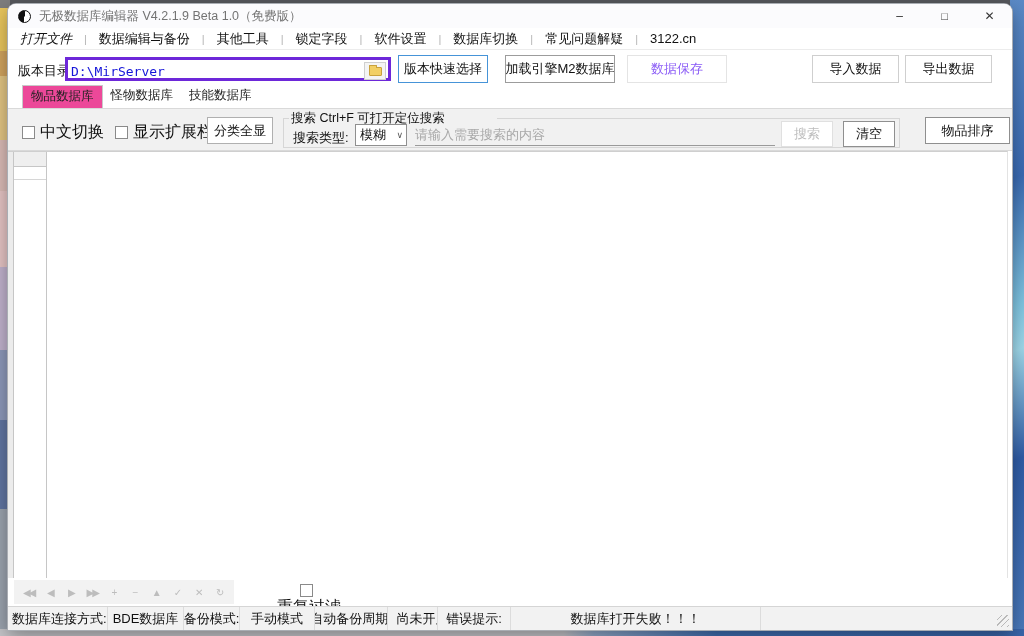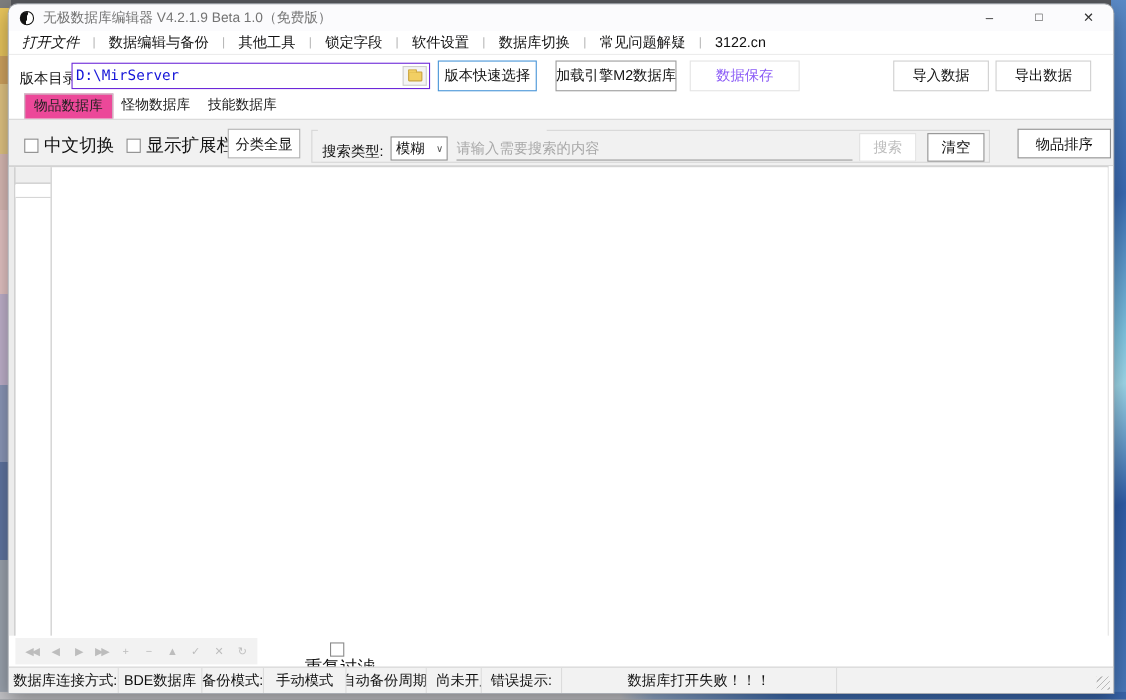--- a/index.html
+++ b/index.html
@@ -32,21 +32,21 @@
   .menubar { position:absolute; left:0; top:24px; right:0; height:22px; background:#fff;
     border-bottom:1px solid #ececec; display:flex; align-items:center; font-size:13px; color:#111; }
   .menu-item { padding:0 6px; white-space:nowrap; }
   .menu-item:first-child { padding-left:12px;font-style:italic; }
   .menu-sep { color:#b4b4b4; font-size:11px; padding:0 6px; }
 
   
   .toolbar { position:absolute; left:0; top:46px; right:0; height:38px; background:#fff; }
   .lab-verdir { position:absolute; left:10px; top:12px; font-size:13px; color:#111; }
   .verdir-box { position:absolute; left:57px; top:7px; width:326px; height:24px; background:#fff;
-    border:1px solid #6d28d9; }
+    border:3px solid #6d28d9; }
   .verdir-input { position:absolute; left:3px; top:1px; width:295px; height:20px; border:0; outline:none;
     font-family:"DejaVu Sans Mono",monospace; font-size:13px; color:#1414d8; background:transparent; }
   .folder-btn { position:absolute; right:2px; top:2px; width:22px; height:18px; background:#f4f4f4;
     border:1px solid #cfcfcf; display:flex; align-items:center; justify-content:center; }
   .folder-glyph { position:relative; width:13px; height:9px; background:#f2cf63; border:1px solid #c9a23c; border-radius:1px; }
   .folder-glyph::before { content:""; position:absolute; left:-1px; top:-3px; width:6px; height:2px;
     background:#f2cf63; border:1px solid #c9a23c; border-bottom:0; border-radius:1px 1px 0 0; }
   .btn { position:absolute; background:#fff; border:1px solid #b0b0b0; font-size:13px; color:#111;
     display:flex; align-items:center; justify-content:center; white-space:nowrap; cursor:default; }
   .btn-quick { left:390px; top:5px; width:90px; height:28px; border:1px solid #4694d8; }
@@ -176,20 +176,21 @@
     </label>
     <label class="chk chk-ext">
       <span class="box"></span>
       <span>显示扩展栏</span>
     </label>
     <div class="btn btn-cat">分类全显</div>
 
     <div class="search-group">
       <div class="sg-border"></div>
       <div class="sg-border-mask"></div>
+      <div class="sg-title">搜索  Ctrl+F 可打开定位搜索</div>
       <span class="sg-typelabel">搜索类型:</span>
       <div class="sg-select">
         <span>模糊</span>
         <span class="arrow">∨</span>
       </div>
       <input class="sg-input" placeholder="请输入需要搜索的内容" style="">
       <div class="btn btn-search">搜索</div>
       <div class="btn btn-clear">清空</div>
     </div>
     <div class="btn btn-sort">物品排序</div>

